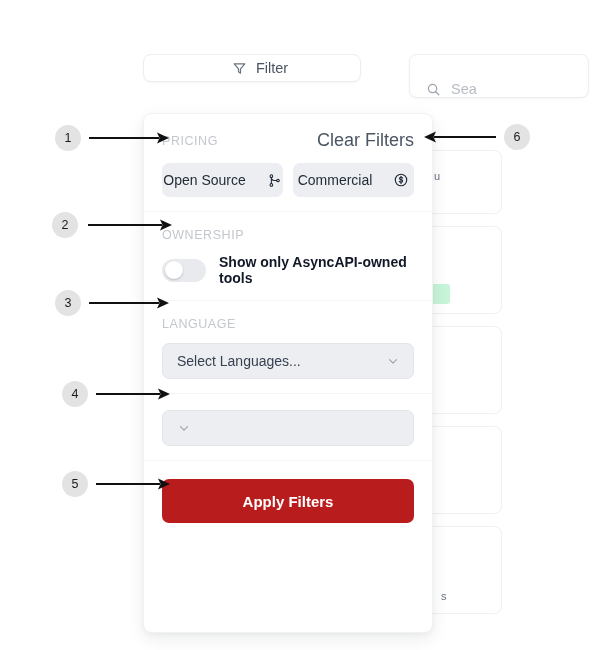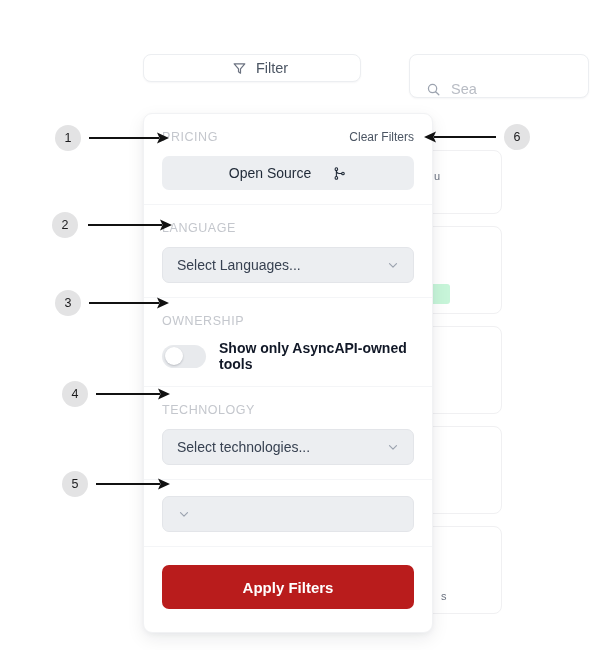--- a/index.html
+++ b/index.html
@@ -119,21 +119,21 @@
     justify-content: space-between;
     margin-bottom: 12px;
   }
   .sec-title {
     font-size: 12.5px;
     letter-spacing: 0.55px;
     color: #c4c7cd;
     text-transform: uppercase;
   }
   .clear-link {
-    font-size: 12px;
+    font-size: 18px;
     color: #4b5563;
   }
 
   
   .pill-row { display: flex; gap: 10px; }
   .pill {
     flex: 1;
     height: 34px;
     background: #eceef1;
     border-radius: 7px;
@@ -281,62 +281,59 @@
         <span>
           <svg width="15" height="15" viewBox="0 0 24 24" fill="none" stroke="#1f2937" stroke-width="1.7" stroke-linecap="round" stroke-linejoin="round">
             <circle cx="7" cy="5" r="2.1"></circle>
             <circle cx="7" cy="19" r="2.1"></circle>
             <circle cx="17.5" cy="12" r="2.1"></circle>
             <path d="M7 7.1 L7 16.9"></path>
             <path d="M15.6 12 L11.5 12 C9 12 7 10 7 7.6"></path>
           </svg>
         </span>
       </div>
+      <div class="pill">
+        <span>Commercial</span>
+        <span>
+          <svg width="16" height="16" viewBox="0 0 24 24" fill="none" stroke="#1f2937" stroke-width="1.7" stroke-linecap="round" stroke-linejoin="round">
+            <circle cx="12" cy="12" r="8.6"></circle>
+            <path d="M14.4 9.1c-.5-.8-1.4-1.2-2.4-1.2-1.3 0-2.3.7-2.3 1.8 0 1 .8 1.5 2.3 1.8 1.6.3 2.5.9 2.5 2 0 1.2-1.1 1.9-2.5 1.9-1.1 0-2.1-.4-2.6-1.3"></path>
+            <path d="M12 6.6 L12 17.4"></path>
+          </svg>
+        </span>
+      </div>
+    </div>
+  </div>
+
+  <div class="section">
+    <div class="sec-head">
+      <span class="sec-title">OWNERSHIP</span>
+    </div>
+    <div class="toggle-row">
+      <div class="switch">
+        <div class="knob"></div>
+      </div>
+      <span class="toggle-label">Show only AsyncAPI-owned tools</span>
     </div>
   </div>
 
   <div class="section">
     <div class="sec-head">
       <span class="sec-title">LANGUAGE</span>
     </div>
     <div class="select">
       <span class="val">Select Languages...</span>
       <span>
         <svg width="14" height="14" viewBox="0 0 24 24" fill="none" stroke="#9ca3af" stroke-width="2" stroke-linecap="round" stroke-linejoin="round">
           <polyline points="6 9.5 12 15.5 18 9.5"></polyline>
         </svg>
       </span>
     </div>
   </div>
 
-  <div class="section">
-    <div class="sec-head">
-      <span class="sec-title">OWNERSHIP</span>
-    </div>
-    <div class="toggle-row">
-      <div class="switch">
-        <div class="knob"></div>
-      </div>
-      <span class="toggle-label">Show only AsyncAPI-owned tools</span>
-    </div>
-  </div>
-
-  <div class="section">
-    <div class="sec-head">
-      <span class="sec-title">TECHNOLOGY</span>
-    </div>
-    <div class="select">
-      <span class="val">Select technologies...</span>
-      <span>
-        <svg width="14" height="14" viewBox="0 0 24 24" fill="none" stroke="#9ca3af" stroke-width="2" stroke-linecap="round" stroke-linejoin="round">
-          <polyline points="6 9.5 12 15.5 18 9.5"></polyline>
-        </svg>
-      </span>
-    </div>
-  </div>
 
   <div class="section">
     <div class="select">
       <span>
         <svg width="14" height="14" viewBox="0 0 24 24" fill="none" stroke="#9ca3af" stroke-width="2" stroke-linecap="round" stroke-linejoin="round">
           <polyline points="6 9.5 12 15.5 18 9.5"></polyline>
         </svg>
       </span>
     </div>
   </div>

